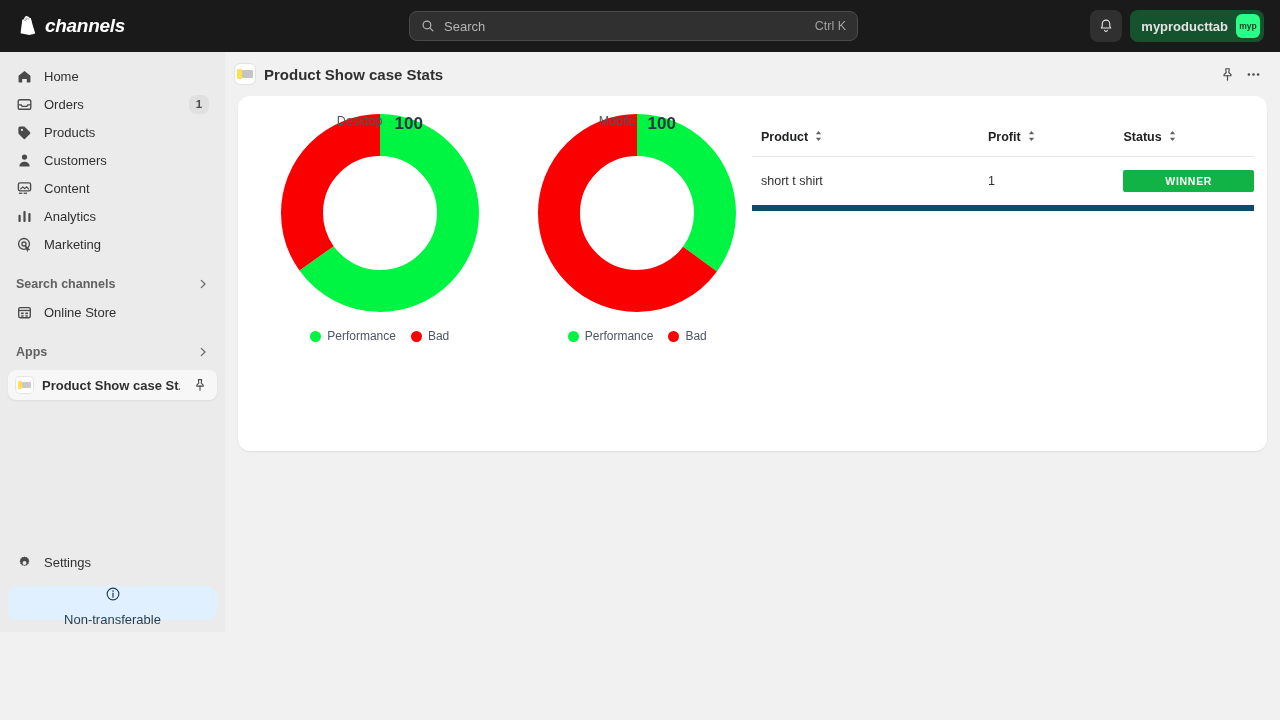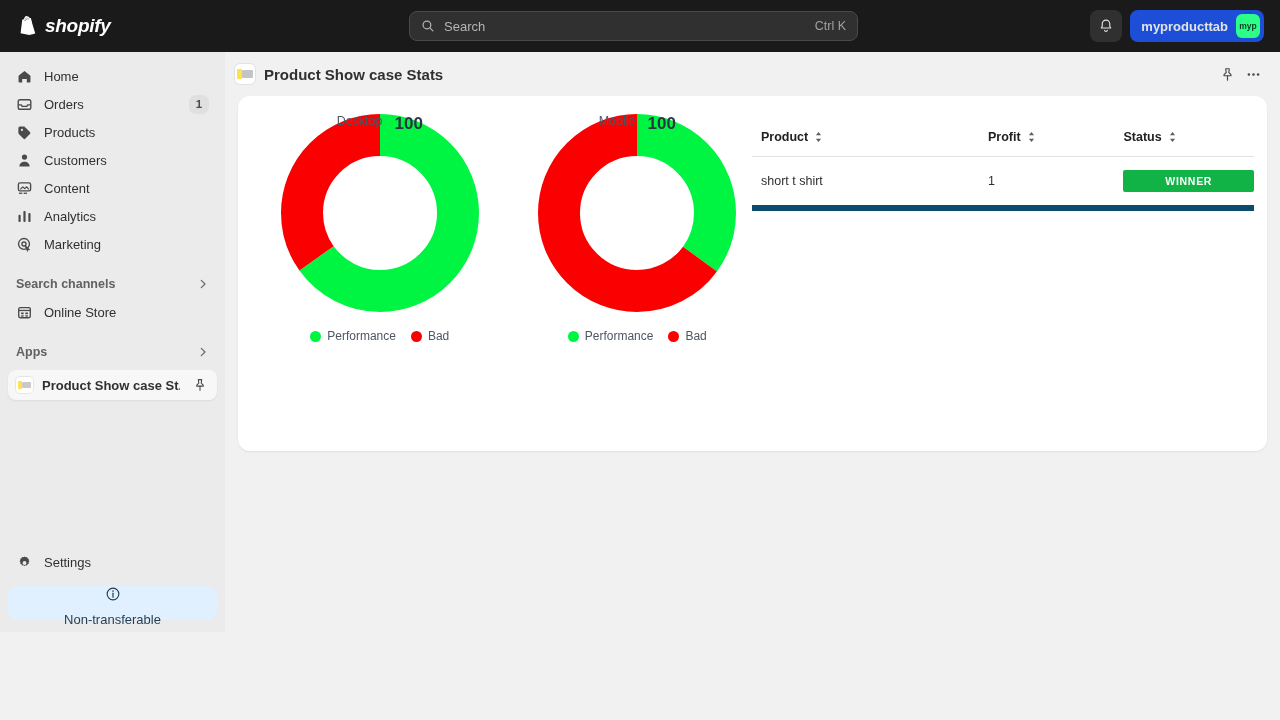--- a/index.html
+++ b/index.html
@@ -40,21 +40,21 @@
     position: absolute; right: 16px; top: 10px;
     display: flex; align-items: center; gap: 8px;
   }
   .bell-btn {
     width: 32px; height: 32px; border-radius: 8px; background: #303030;
     display: flex; align-items: center; justify-content: center;
     border: none; cursor: pointer;
   }
   .bell-ico { width: 16px; height: 16px; }
   .user-chip {
-    height: 32px; background: #1d4ed8; border-radius: 8px;
+    height: 32px; background: #14532d; border-radius: 8px;
     display: flex; align-items: center; gap: 8px;
     padding: 0 4px 0 11px; cursor: pointer; border: none;
   }
   .user-name { color: #e3e3e3; font-size: 13px; font-weight: 600; }
   .user-avatar {
     width: 24px; height: 24px; border-radius: 6px; background: #2bff88;
     color: #0a3d22; font-size: 8.5px; font-weight: 600;
     display: flex; align-items: center; justify-content: center;
   }
 
@@ -179,21 +179,21 @@
   .table-wrap { position: absolute; left: 514px; top: 24px; right: 13px; }
   table { width: 100%; border-collapse: collapse; }
   thead th {
     text-align: left; font-size: 12.5px; font-weight: 700; color: #202223;
     padding: 10px 0 12px; border-bottom: 1px solid #e1e3e5;
     white-space: nowrap;
   }
   th.c-product { width: 47%; padding-left: 9px; }
   th.c-profit  { width: 27%; }
   th.c-status  { width: 26%; }
-  .th-inner { display: flex; align-items: center; gap: 6px; cursor: pointer; }
+  .th-inner { display: flex; gap: 6px; cursor: pointer; }
   .sort-ico { width: 9px; height: 12px; flex: none; }
   tbody td {
     font-size: 12.5px; color: #303030; padding: 13px 0;
     border-bottom: 6px solid #0c4a6e; vertical-align: middle;
   }
   td.c-product { padding-left: 9px; }
   .winner {
     display: block; width: 100%; height: 22px; line-height: 22px;
     background: #12b346; color: #fff; font-size: 10.5px; font-weight: 700;
     letter-spacing: .7px; text-align: center; border: none;
@@ -204,21 +204,21 @@
 <body>
 
 <div class="app">
 
   <div class="topbar">
     <div class="brand">
       <svg class="brand-mark" viewBox="0 0 24 24">
         <path d="M16.3 3.5c-.1-.1-.3-.1-.4-.1l-1 .2c-.3-.9-.9-1.9-2-1.9h-.1C12.5 1.3 12.1 1 11.6 1c-1.8 0-2.7 2.3-3 3.5l-1.3.4c-.4.1-.4.1-.5.5L5 20l9.4 1.8L19 20.6 16.3 3.5zM11.4 5.2l-1.7.5c.3-1.1.9-2.2 1.7-2.4v1.9zm.6-2.6c.2 0 .4.1.5.2-.8.4-1.6 1.3-1.9 3.1l-1.4.4c.3-1.1 1.1-3.7 2.8-3.7zm.8 3.2V3.2c.5.1.8.7 1 1.4l-1 .3z" fill="#ffffff"></path>
         <path d="M15.9 3.4l-1 .3 2.7 17.2 3.4-.7-5.1-16.8z" fill="#ffffff"></path>
       </svg>
-      <span class="brand-name">shopify</span>
+      <span class="brand-name">channels</span>
     </div>
 
     <div class="search-wrap">
       <svg class="search-ico" viewBox="0 0 20 20">
         <circle cx="8.5" cy="8.5" r="5.5" fill="none" stroke="#b5b5b5" stroke-width="1.7"></circle>
         <line x1="12.7" y1="12.7" x2="17" y2="17" stroke="#b5b5b5" stroke-width="1.7" stroke-linecap="round"></line>
       </svg>
       <span class="search-ph">Search</span>
       <span class="search-kbd">Ctrl K</span>
     </div>

